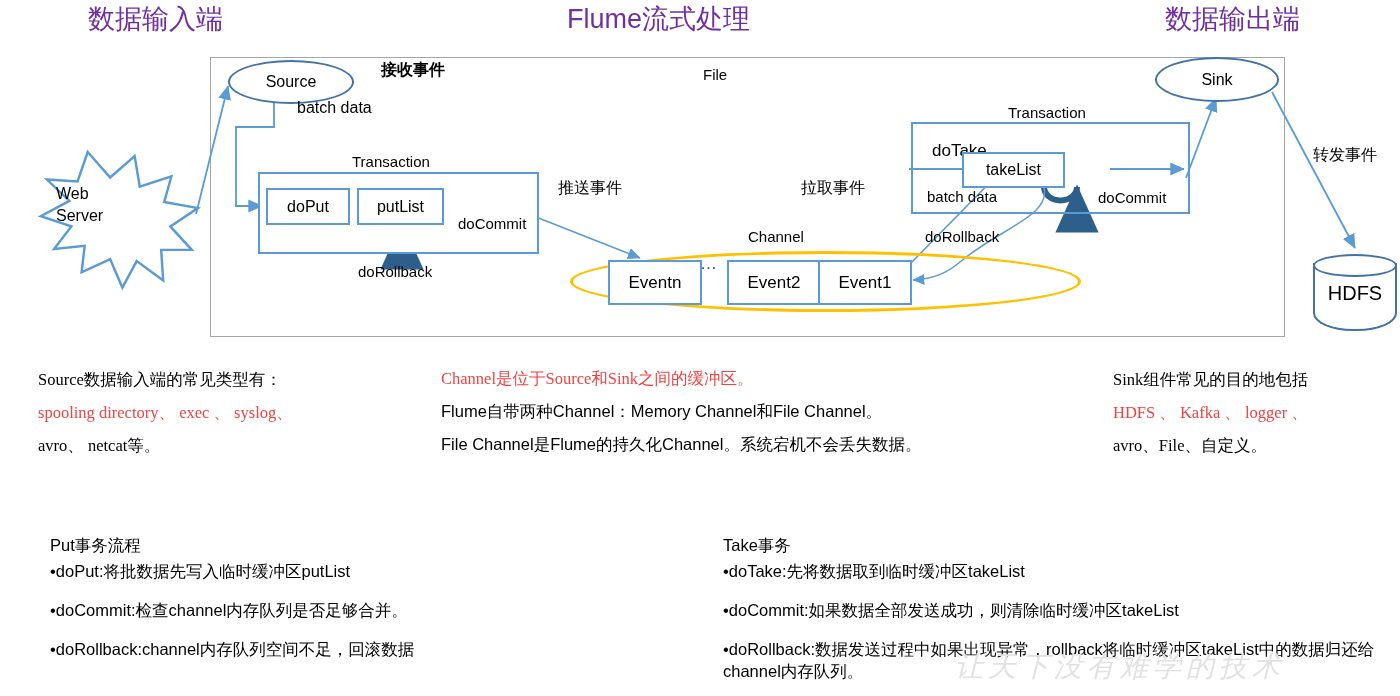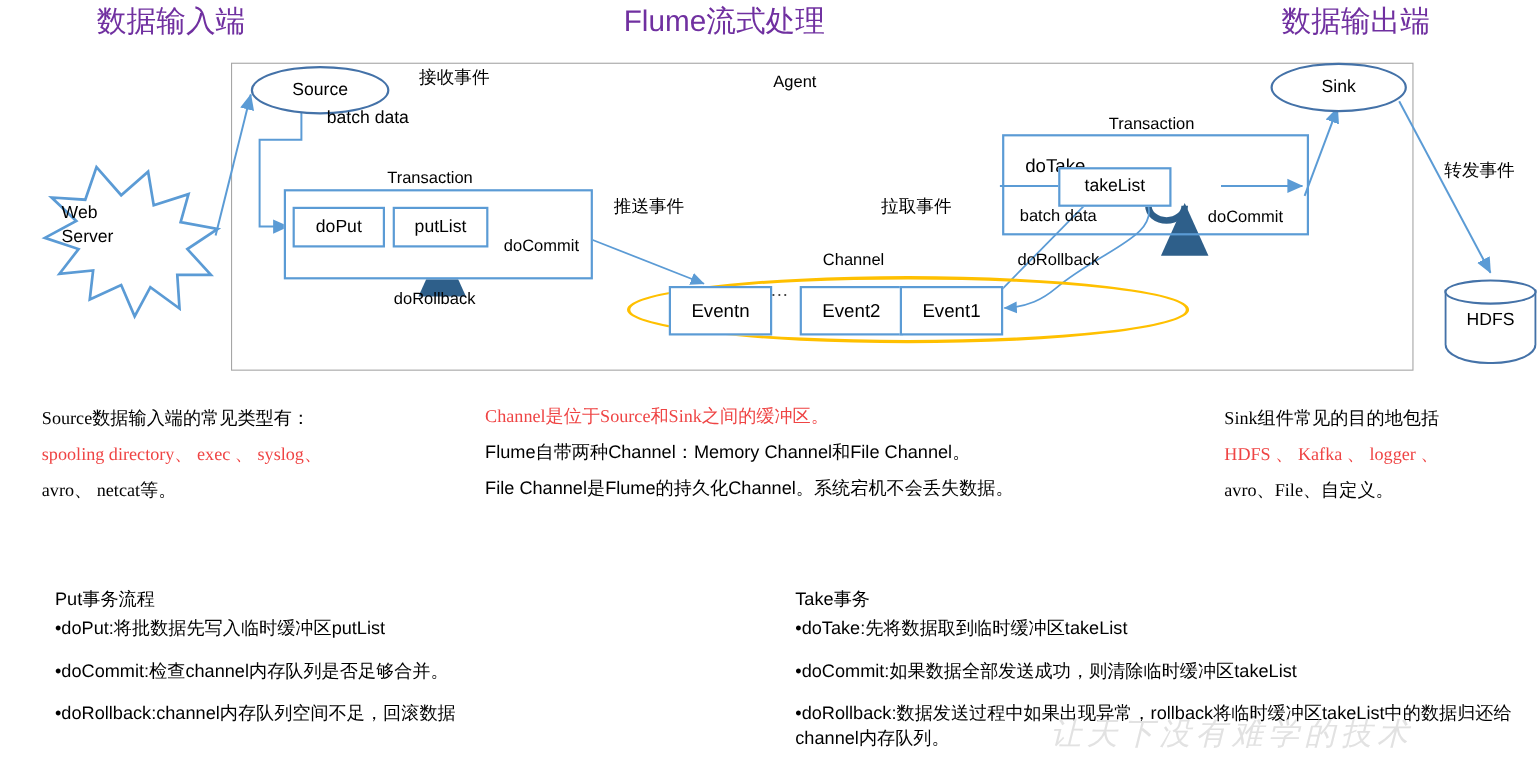--- a/index.html
+++ b/index.html
@@ -63,38 +63,38 @@
   #docommit-right{left:1098px;top:189px;font-size:15px;}
   #dorollback-right{left:925px;top:228px;font-size:15px;}
 
   .event-box{height:41px;font-size:17px;}
   #eventn-box{left:608px;top:260px;width:90px;}
   #event2-box{left:727px;top:260px;width:90px;align-items:center;}
   #event1-box{left:818px;top:260px;width:90px;}
   #event-dots{left:700px;top:254px;font-size:17px;color:#444;letter-spacing:2px;}
 
   
-  #recv-label{left:381px;top:60px;font-size:16px;}
+  #recv-label{left:381px;top:60px;font-size:16px;font-weight:bold;}
   #batchdata-left{left:297px;top:99px;font-size:16px;}
   #push-label{left:558px;top:178px;font-size:16px;}
   #pull-label{left:801px;top:178px;font-size:16px;}
   #forward-label{left:1313px;top:145px;font-size:16px;}
 
   
   #hdfs-cyl{left:1313px;top:254px;width:84px;height:85px;}
   #hdfs-cyl .cyl-body{
     position:absolute;left:0;top:9px;width:80px;height:66px;
     border:2px solid #4472a8;border-top:none;
     border-radius:0 0 40px 40px / 0 0 18px 18px;background:#fff;
   }
   #hdfs-cyl .cyl-top{
     position:absolute;left:0;top:0;width:80px;height:19px;
     border:2px solid #4472a8;border-radius:50%;background:#fff;
   }
-  #hdfs-label{position:absolute;left:0;top:28px;width:84px;text-align:center;font-size:16px;}
+  #hdfs-label{position:absolute;left:0;top:28px;width:84px;text-align:center;font-size:20px;}
 
   
   .para{font-size:16.5px;line-height:33px;}
   .serif{font-family:"Liberation Serif","DejaVu Serif",serif;}
   .red{color:#ef4444;}
 
   #src-text{left:38px;top:363px;width:400px;}
   #chan-text{left:441px;top:362px;width:660px;}
   #sink-text{left:1113px;top:363px;width:290px;}
 
@@ -114,21 +114,21 @@
   #overlay{position:absolute;left:0;top:0;width:1400px;height:696px;pointer-events:none;}
 </style>
 </head>
 <body>
 
 <div class="abs title-purple" style="left:88px;top:6px;">数据输入端</div>
 <div class="abs title-purple" style="left:567px;top:6px;">Flume流式处理</div>
 <div class="abs title-purple" style="left:1165px;top:6px;">数据输出端</div>
 
 <div class="abs" id="agent-box"></div>
-<div class="abs nowrap" id="agent-label">Agent</div>
+<div class="abs nowrap" id="agent-label">File</div>
 
 <svg id="overlay" viewBox="0 0 1400 696" xmlns="http://www.w3.org/2000/svg">
   <defs>
     <marker id="ah" markerWidth="9" markerHeight="9" refX="7.6" refY="4.2" orient="auto">
       <path d="M0,0.6 L8,4.2 L0,7.8 Z" fill="#5b9bd5"></path>
     </marker>
     <marker id="ahd" markerWidth="9" markerHeight="9" refX="7.6" refY="4.2" orient="auto">
       <path d="M0,0.6 L8,4.2 L0,7.8 Z" fill="#4472a8"></path>
     </marker>
     <marker id="ahc" markerWidth="9" markerHeight="9" refX="7.6" refY="4.2" orient="auto">

